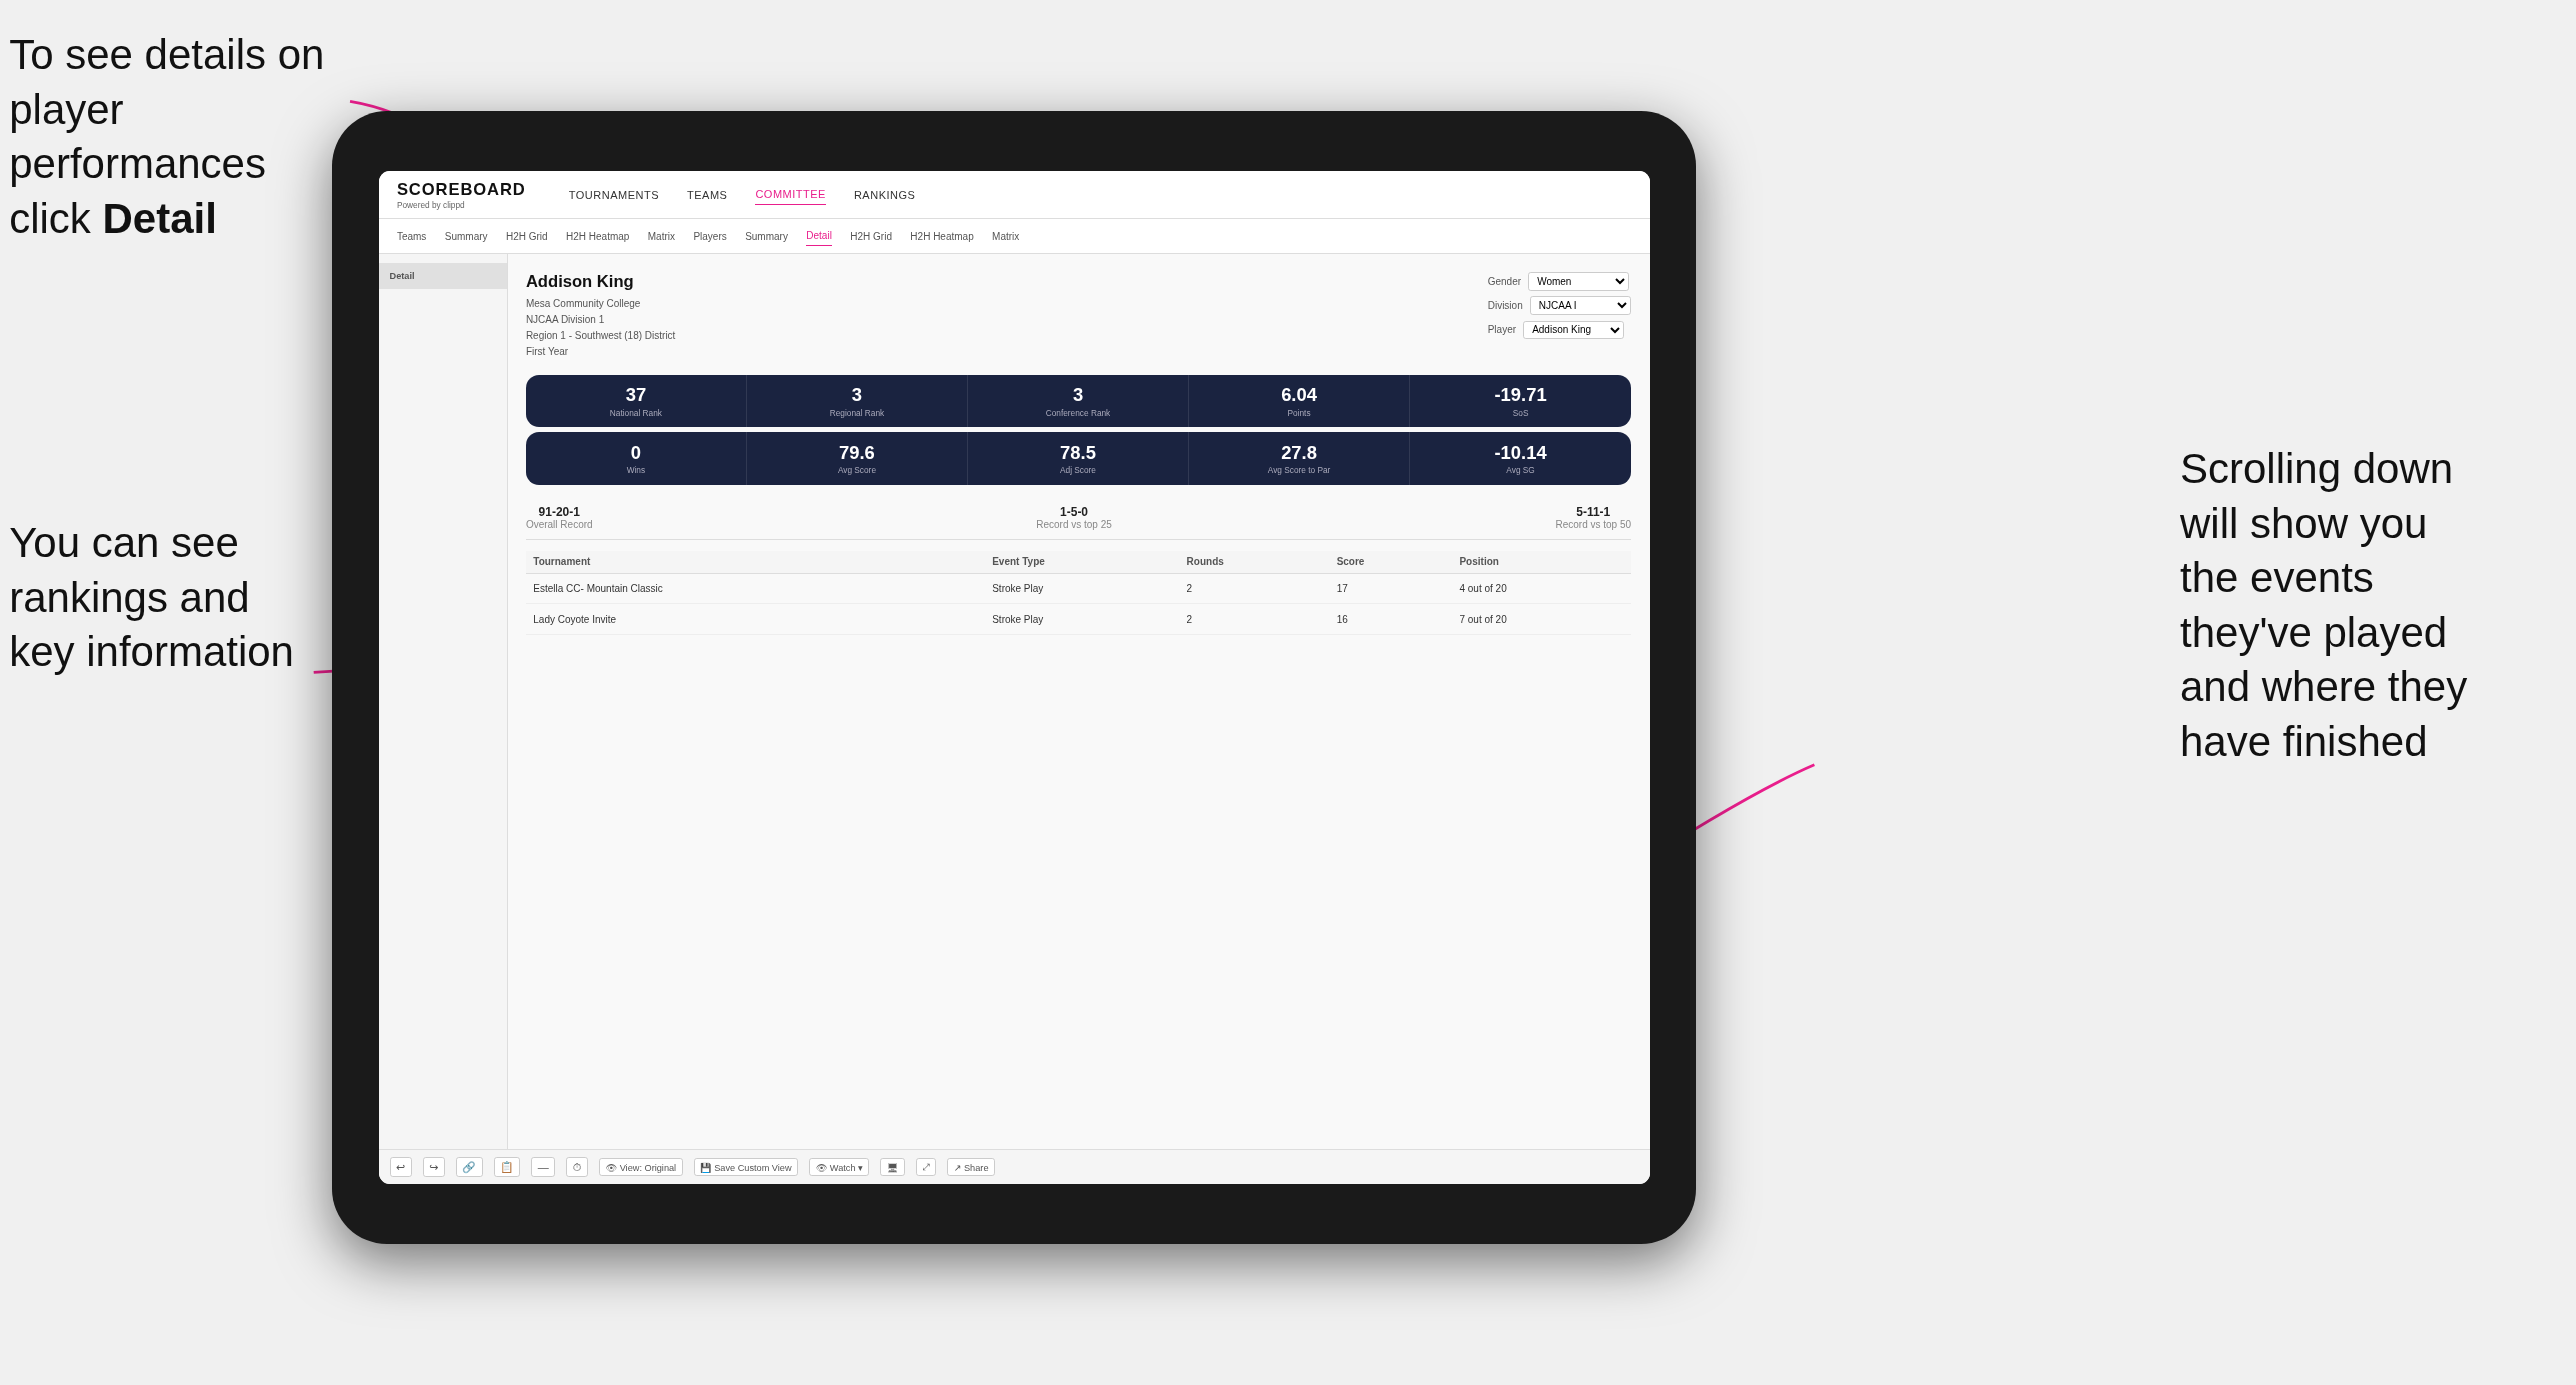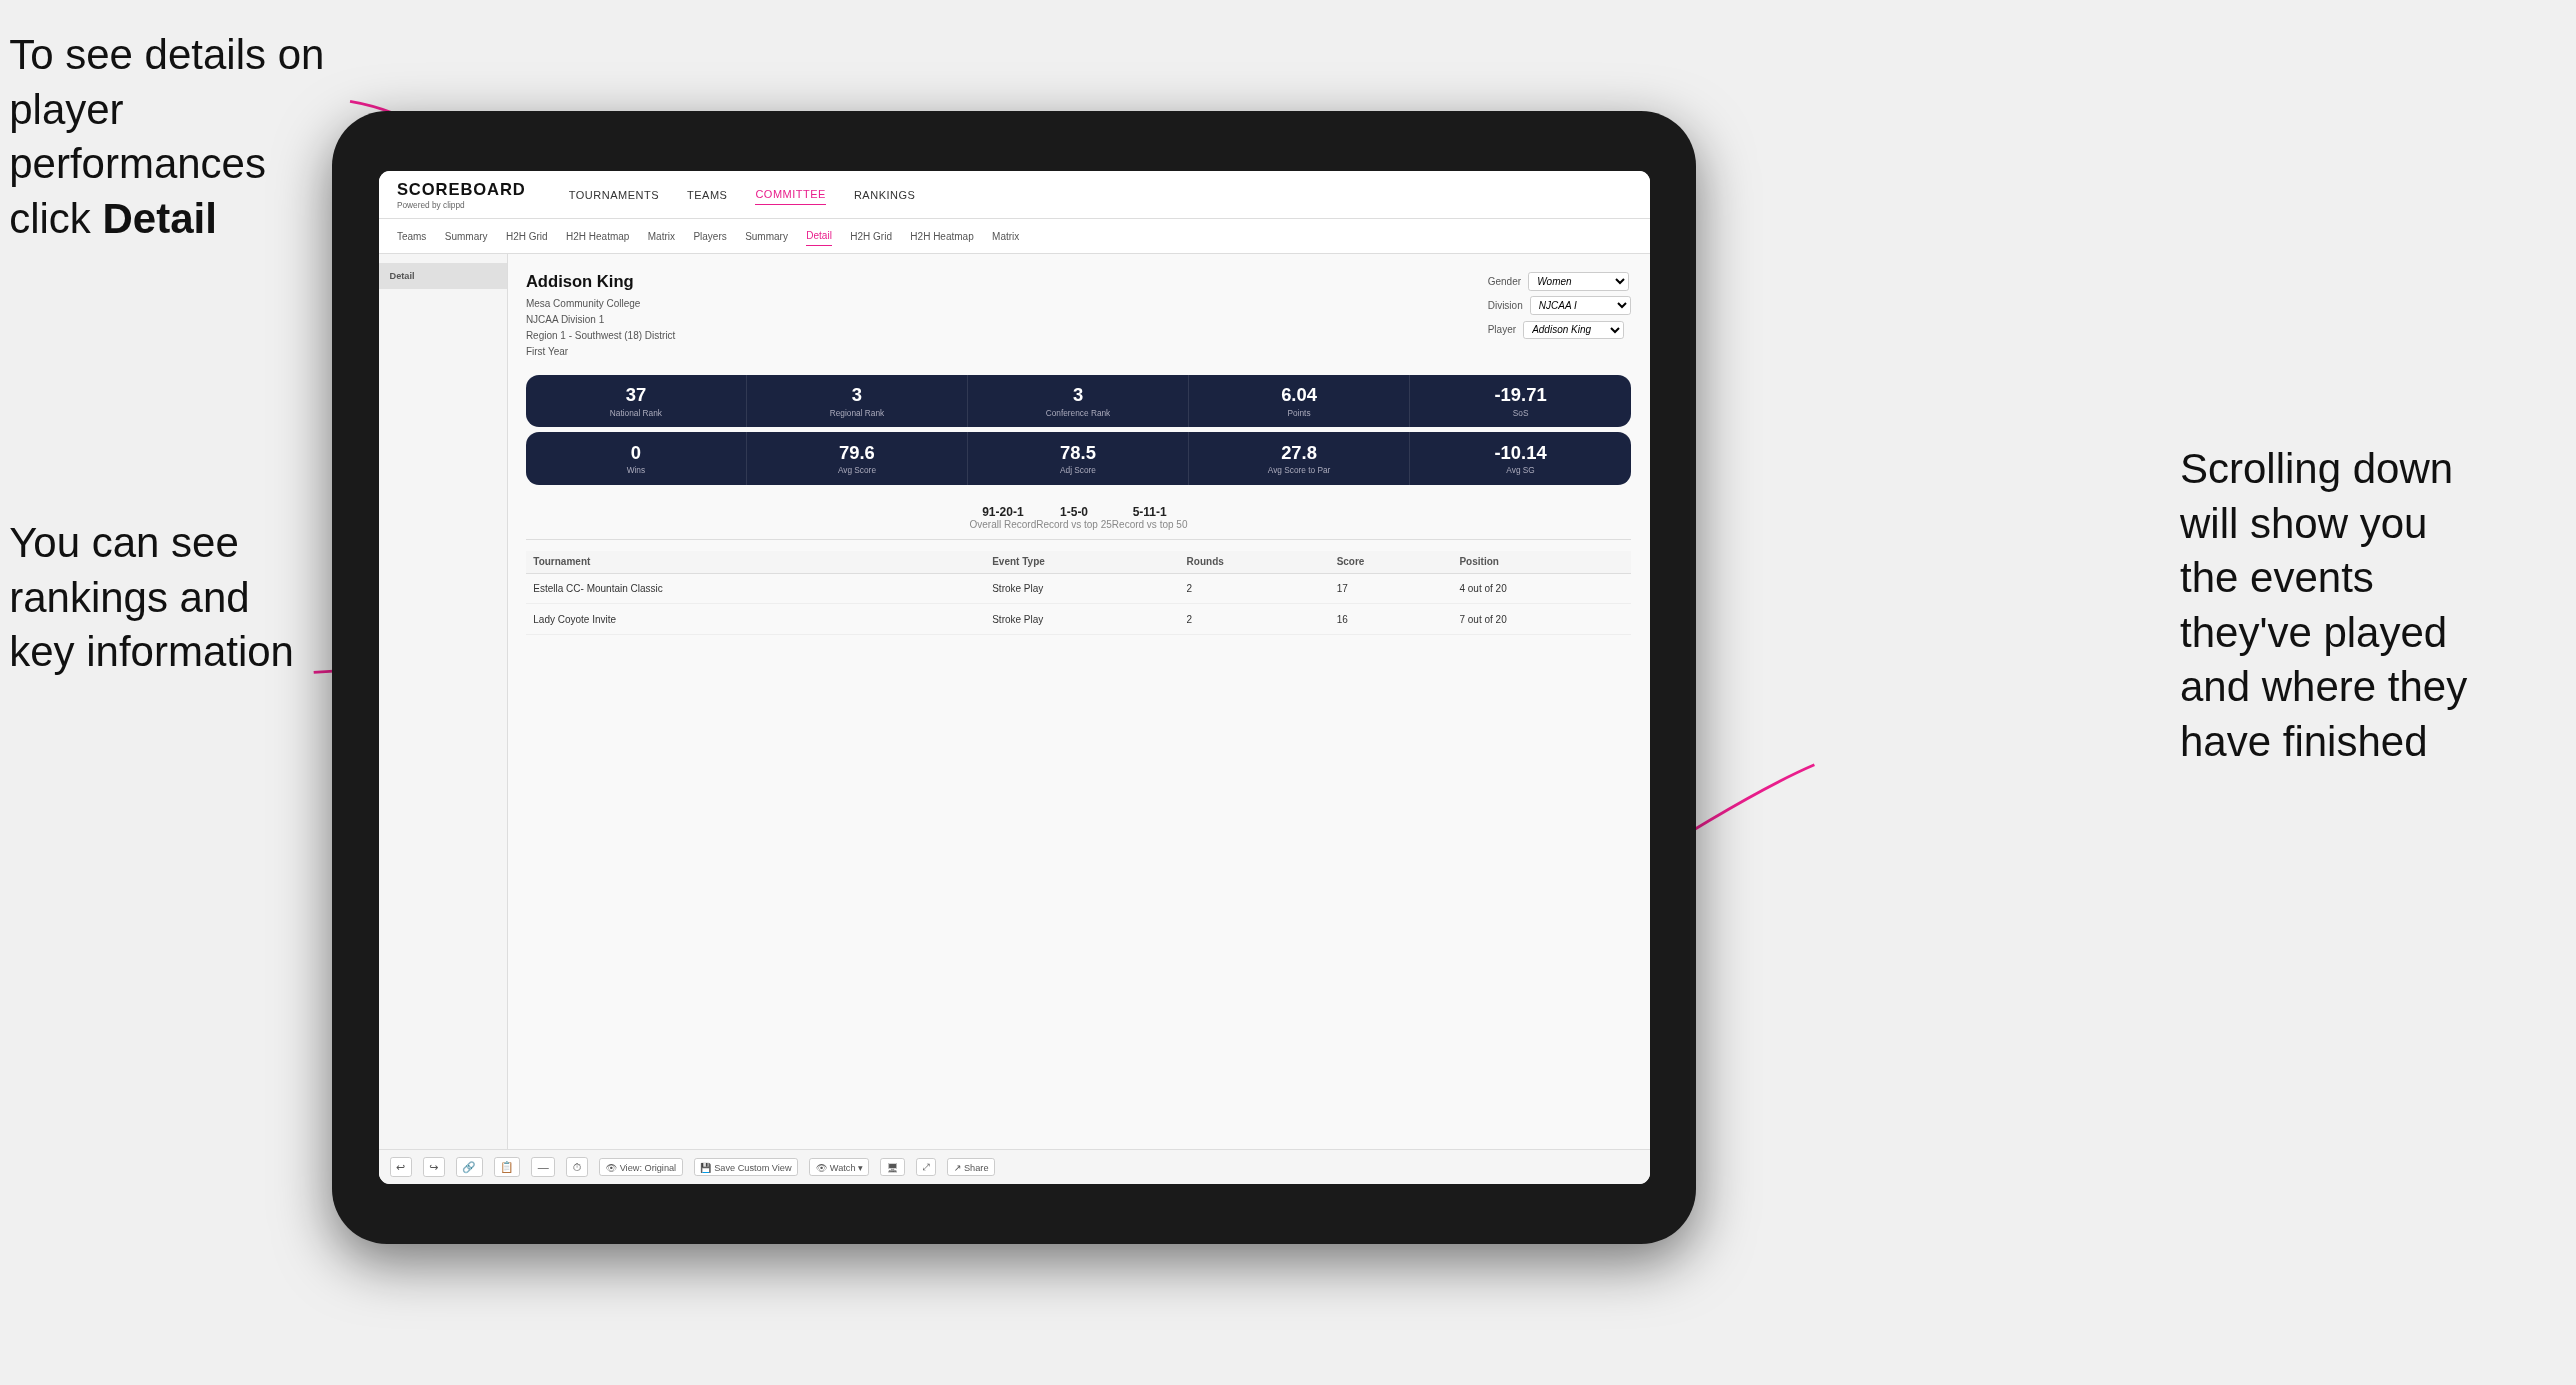--- a/index.html
+++ b/index.html
@@ -197,21 +197,20 @@
       font-size: 10px;
       color: #555;
     }
     .filter-row select {
       font-size: 10px;
       padding: 1.8px 3.7px;
       border: 0.9px solid #ccc;
       border-radius: 2.8px;
       background: #fff;
       min-width: 101px;
-      font-style: italic;
     }
 
     
     .stats-dark {
       background: #1a2340;
       display: grid;
       grid-template-columns: repeat(5, 1fr);
       margin-bottom: 5.5px;
       border-radius: 13px;
       overflow: hidden;
@@ -231,21 +230,21 @@
     .stat-label {
       font-size: 8.3px;
       color: #aab;
       display: block;
       margin-top: 1.8px;
     }
 
     
     .records-row {
       display: flex;
-      justify-content: center;
+      justify-content: space-between;
       padding: 9.2px 0;
       margin-bottom: 11px;
       border-bottom: 0.9px solid #ddd;
     }
     .record-item {
       text-align: center;
     }
     .record-value {
       font-size: 12px;
       font-weight: 600;

